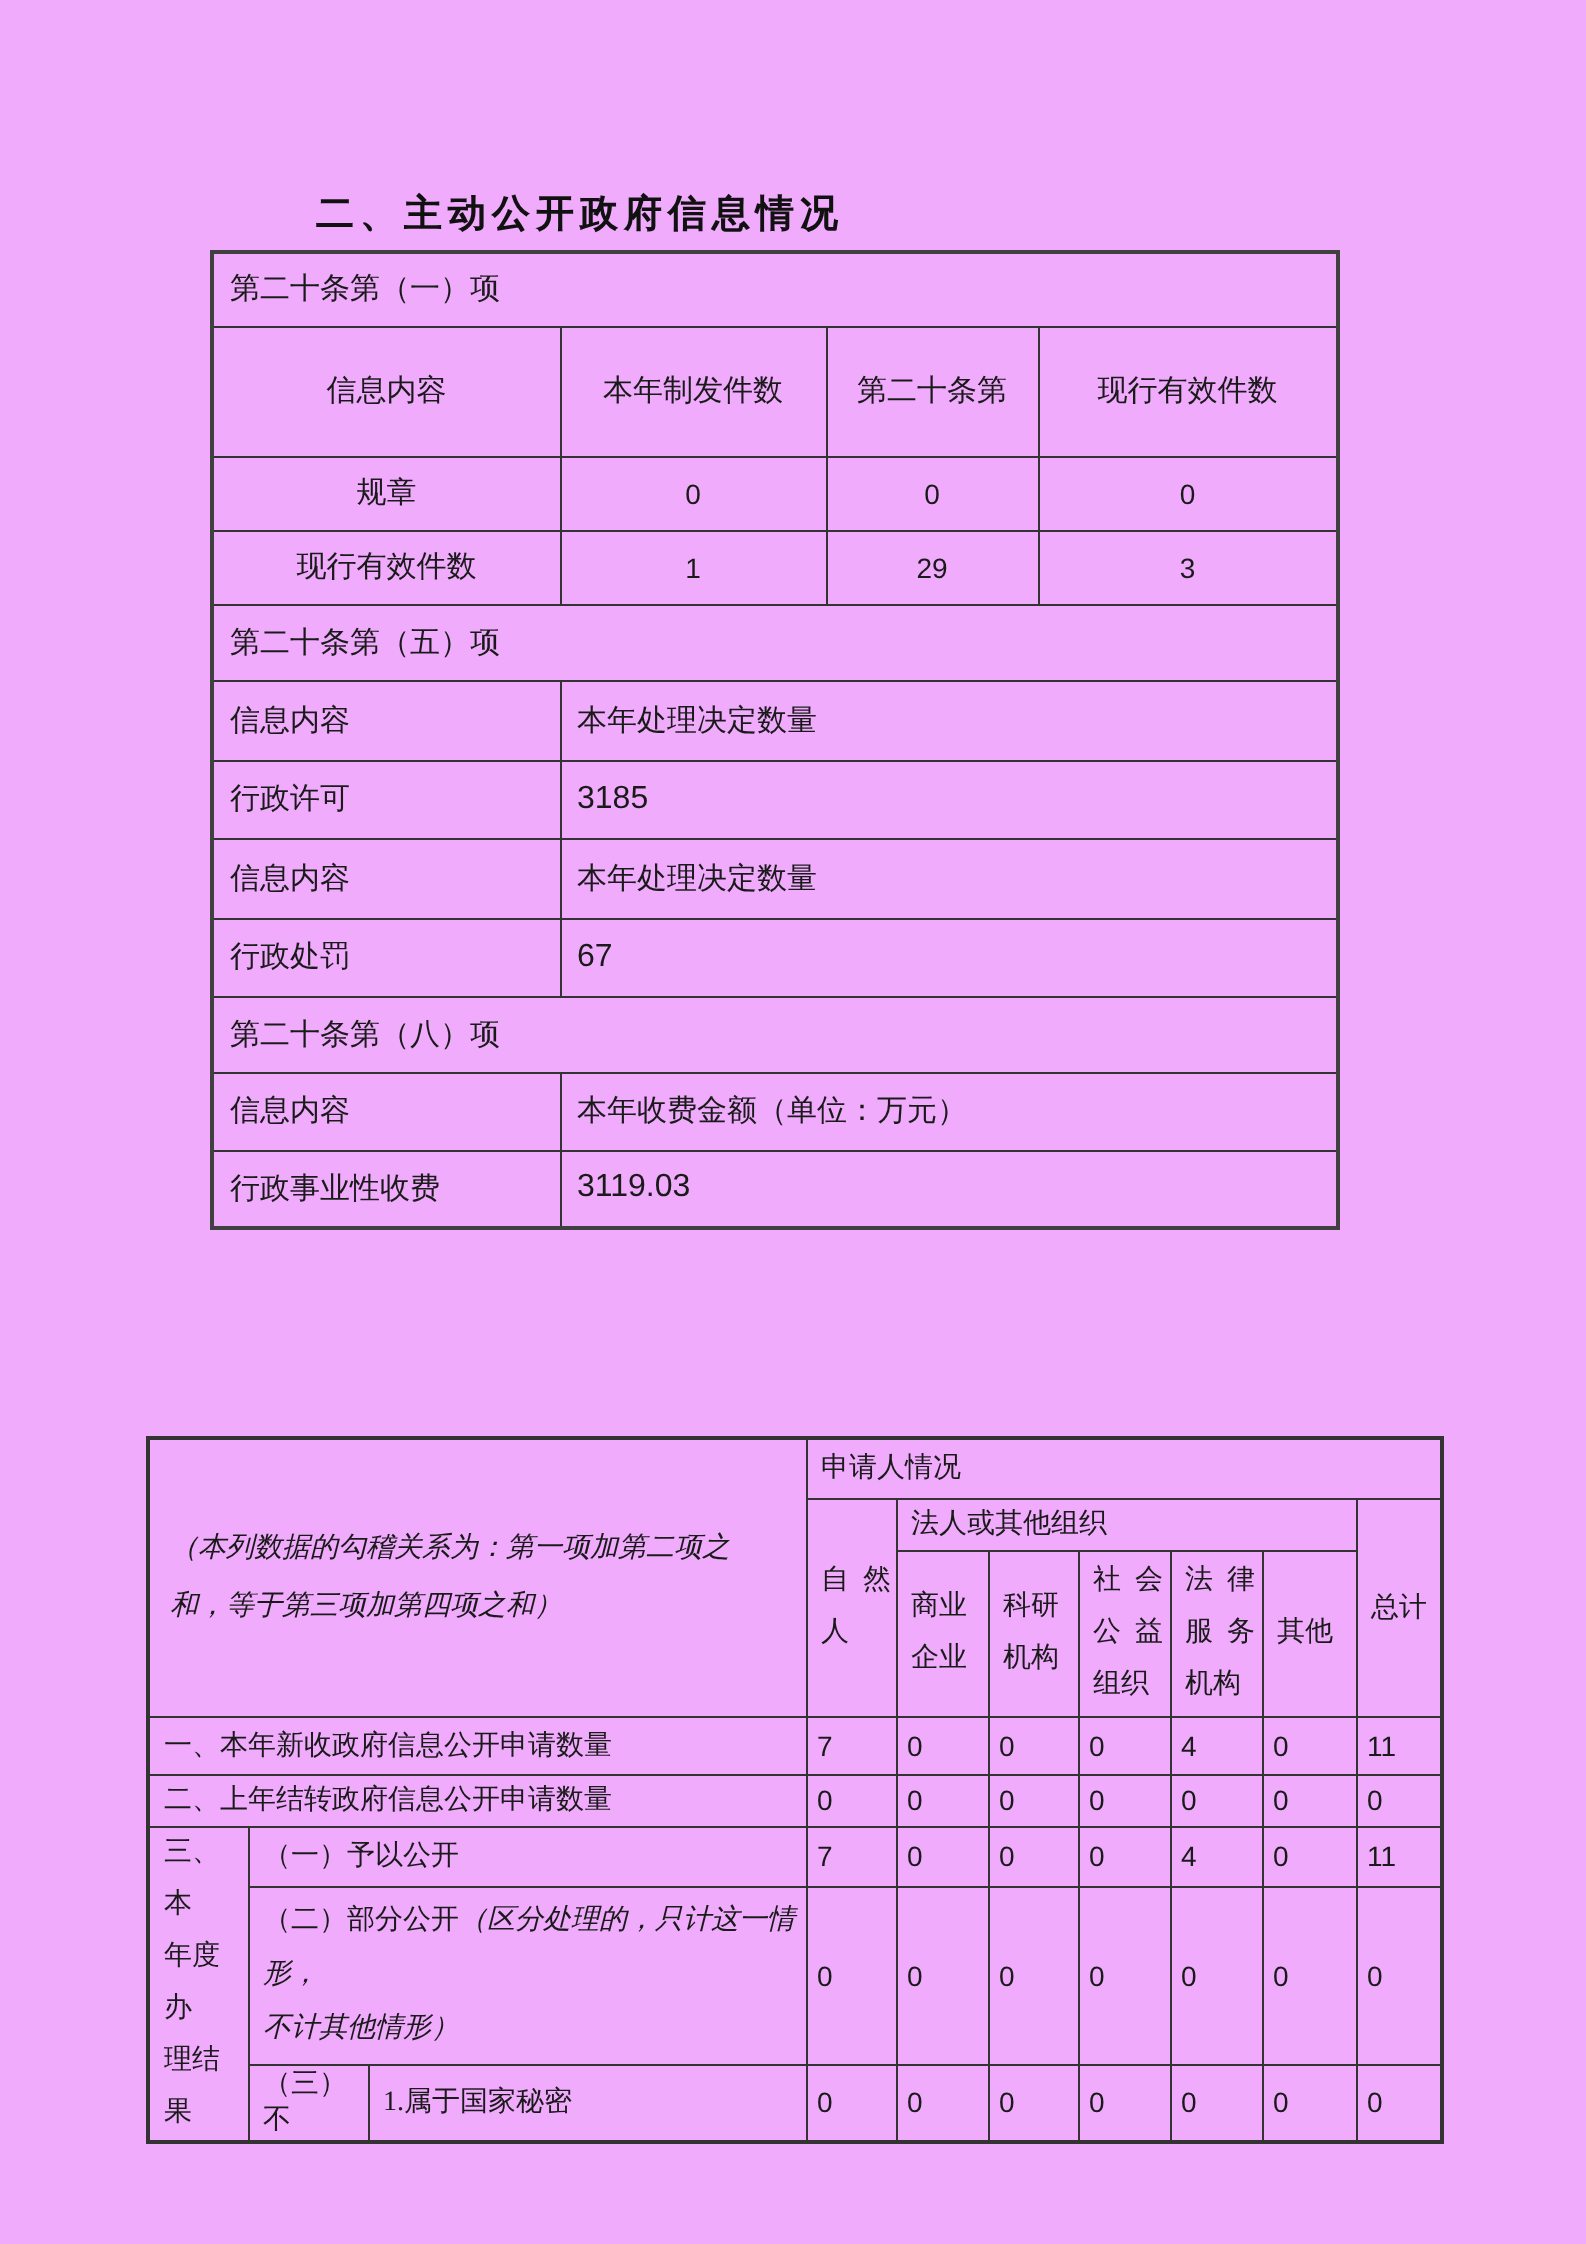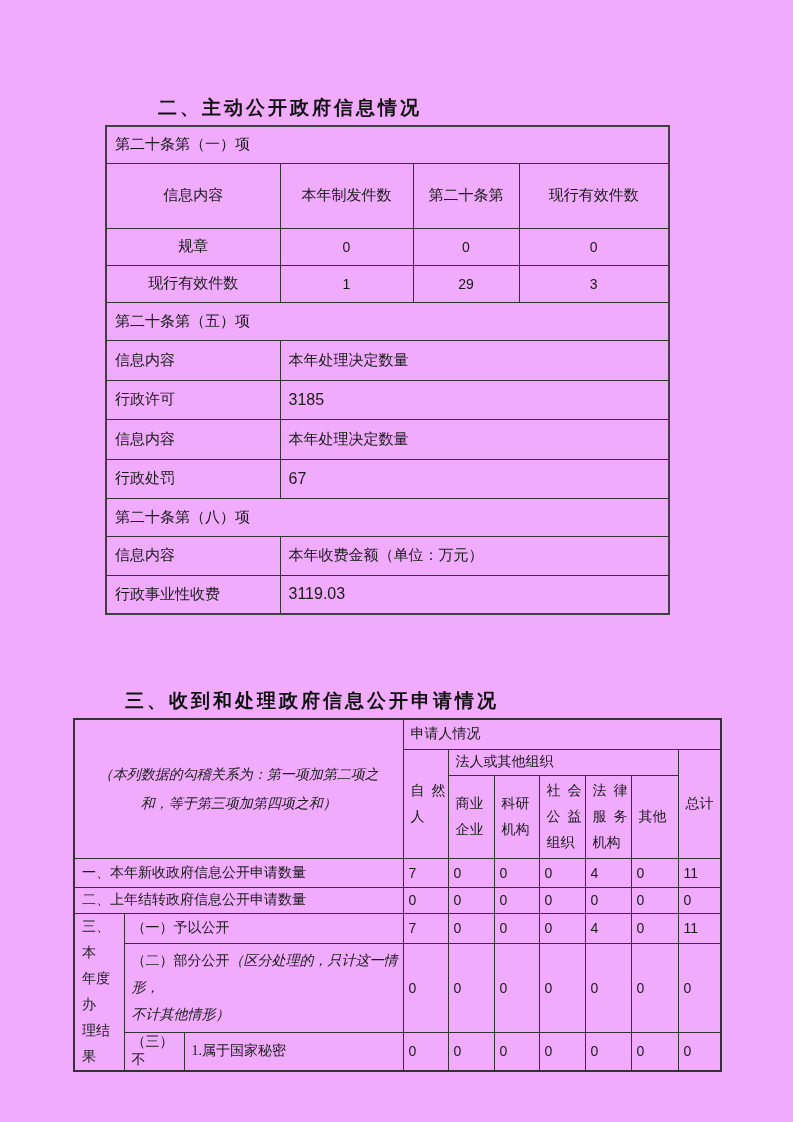--- a/index.html
+++ b/index.html
@@ -31,21 +31,21 @@
   #table1 td.num     { text-align:center; font-family:"Liberation Sans", sans-serif; font-size:14px; }
 
   
   #table2 { position:absolute; left:73px; top:718px; width:647px; border:2px solid #333; font-size:14px; }
   #table2 td { font-size:14px;margin-left:41px; }
   #table2 td.left   { text-align:left; padding-left:7px; }
   #table2 td.num    { text-align:left; padding-left:5px; font-family:"Liberation Sans", sans-serif; }
   .prewrap { white-space:pre-wrap; line-height:26px; }
   .note-cell {
     font-style:italic; font-size:13px; line-height:29px;
-    text-align:center; padding:4px 10px 4px 10px;
+    text-align:left; padding:4px 10px 4px 10px;
   }
   .note-inline { font-style:italic; }
   .wraplbl { line-height:27px; padding-top:2px; padding-bottom:2px; }
 </style>
 </head>
 <body>
 
 <div class="page">
 
   <div id="title2" class="sec-title">二、主动公开政府信息情况</div>
@@ -105,21 +105,20 @@
       <td class="lbl">信息内容</td>
       <td colspan="3" class="lbl">本年收费金额（单位：万元）</td>
     </tr>
     <tr style="height:39px">
       <td class="lbl">行政事业性收费</td>
       <td colspan="3" class="val">3119.03</td>
     </tr>
   </tbody>
     </table>
 
-  <div id="title3" class="sec-title">三、收到和处理政府信息公开申请情况</div>
 
   <table id="table2">
     <colgroup>
       <col style="width:50px">
         <col style="width:60px">
         <col style="width:219px">
       <col style="width:45px">
         <col style="width:46px">
         <col style="width:45px">
       <col style="width:46px">

